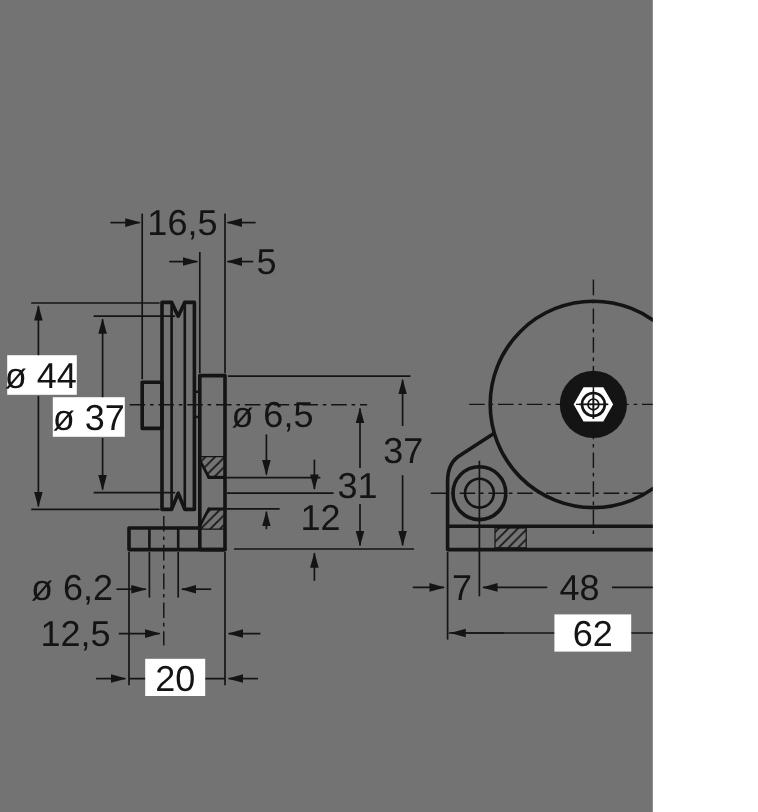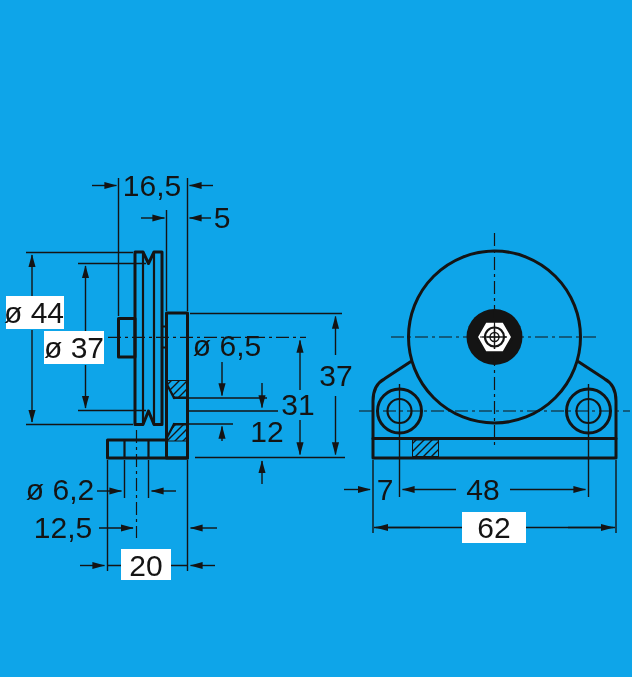--- a/index.html
+++ b/index.html
@@ -1,16 +1,16 @@
 <!DOCTYPE html>
 <html><head>
 <meta charset="utf-8">
 <style>
   html,body{margin:0;padding:0;background:#fff;}
-  .stage{position:relative;width:632px;height:677px;background:#0ea5e9;overflow:hidden;}
+  .stage{position:relative;width:544px;height:677px;background:#737373;overflow:hidden;}
   svg{display:block;}
   .thick{stroke:#141414;stroke-width:3;fill:none;stroke-linejoin:round;stroke-linecap:round;}
   .med{stroke:#141414;stroke-width:2.2;fill:none;stroke-linecap:round;}
   .thin{stroke:#141414;stroke-width:1.4;fill:none;}
   .cl{stroke:#141414;stroke-width:1.2;fill:none;stroke-dasharray:13 4 3 4;}
   .dimtext{font-family:"Liberation Sans","DejaVu Sans",sans-serif;font-size:30px;fill:#141414;}
   .bg{fill:#ffffff;stroke:none;}
 </style>
 </head>
 <body>

